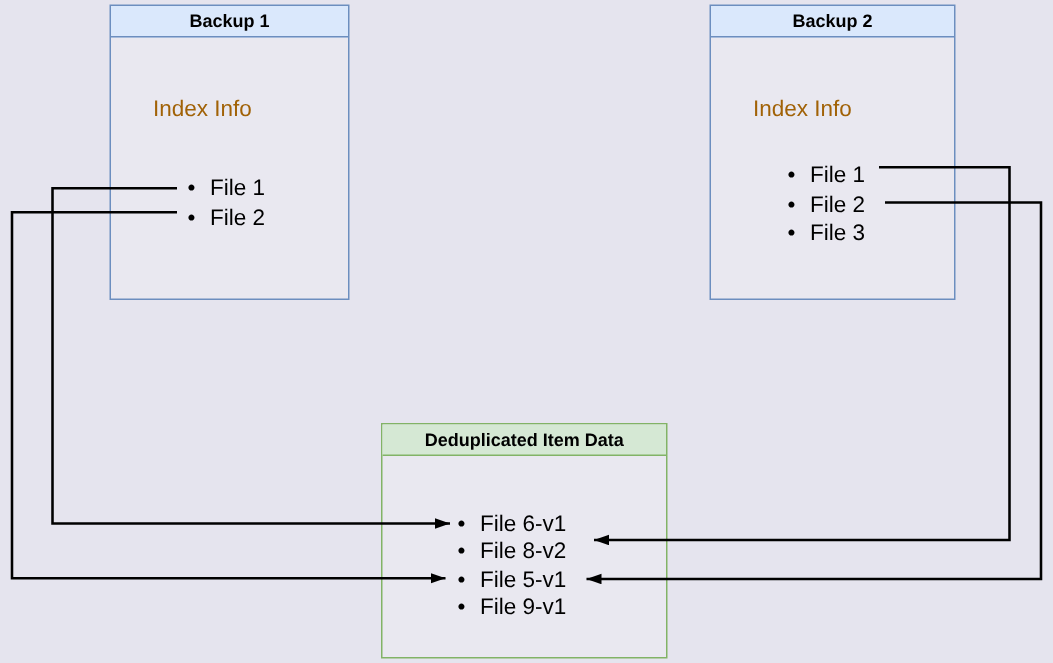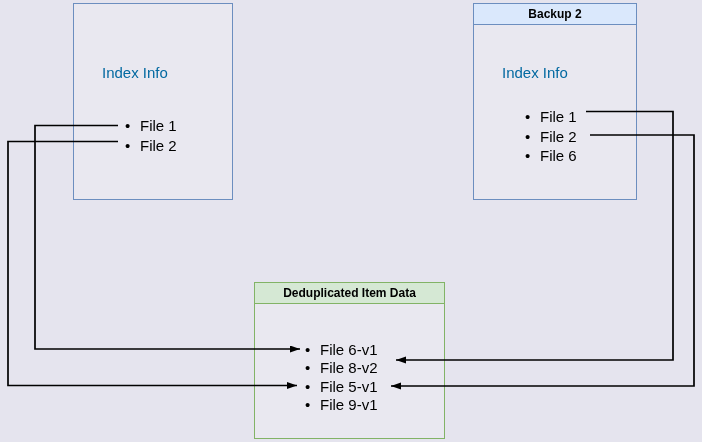--- a/index.html
+++ b/index.html
@@ -38,21 +38,21 @@
     font-size: 12px;
     font-weight: bold;
     color: #000;
     box-sizing: border-box;
   }
   .titlebar.blue  { background: #dae8fc; border-bottom: 1.5px solid #6c8ebf; }
   .titlebar.green { background: #d5e8d4; border-bottom: 1.5px solid #82b366; }
   .section-label {
     position: absolute;
     font-size: 15px;
-    color: #0369a1;
+    color: #a16207;
     white-space: nowrap;
   }
   .filelist {
     position: absolute;
     font-size: 15px;
     color: #000;
     z-index: 2;
   }
   .filelist .row {
     display: flex;
@@ -80,20 +80,21 @@
         <path d="M0,0 L10,3.5 L0,7 Z" fill="#000"></path>
       </marker>
     </defs>
     <path d="M118,125.5 H35 V349 H300" fill="none" stroke="#000" stroke-width="1.7" marker-end="url(#arrowhead)"></path>
     <path d="M118,141.5 H8 V385.5 H297" fill="none" stroke="#000" stroke-width="1.7" marker-end="url(#arrowhead)"></path>
     <path d="M586,111.5 H673 V360 H396" fill="none" stroke="#000" stroke-width="1.7" marker-end="url(#arrowhead)"></path>
     <path d="M590,135 H694 V386 H391" fill="none" stroke="#000" stroke-width="1.7" marker-end="url(#arrowhead)"></path>
   </svg>
 
   <div class="box blue" style="left:73px; top:3px; width:160px; height:197px;">
+    <div class="titlebar blue">Backup 1</div>
     <div class="section-label" style="left:28px; top:60px;">Index Info</div>
     <div class="filelist lh19" style="left:51px; top:112px;">
       <div class="row">
         <span class="bullet">•</span>
         <span>File 1</span>
       </div>
       <div class="row">
         <span class="bullet">•</span>
         <span>File 2</span>
       </div>
@@ -107,21 +108,21 @@
       <div class="row">
         <span class="bullet">•</span>
         <span>File 1</span>
       </div>
       <div class="row">
         <span class="bullet">•</span>
         <span>File 2</span>
       </div>
       <div class="row">
         <span class="bullet">•</span>
-        <span>File 6</span>
+        <span>File 3</span>
       </div>
     </div>
   </div>
 
   <div class="box green" style="left:254px; top:282px; width:191px; height:157px;">
     <div class="titlebar green">Deduplicated Item Data</div>
     <div class="filelist lh18" style="left:50px; top:57px;">
       <div class="row">
         <span class="bullet">•</span>
         <span>File 6-v1</span>

